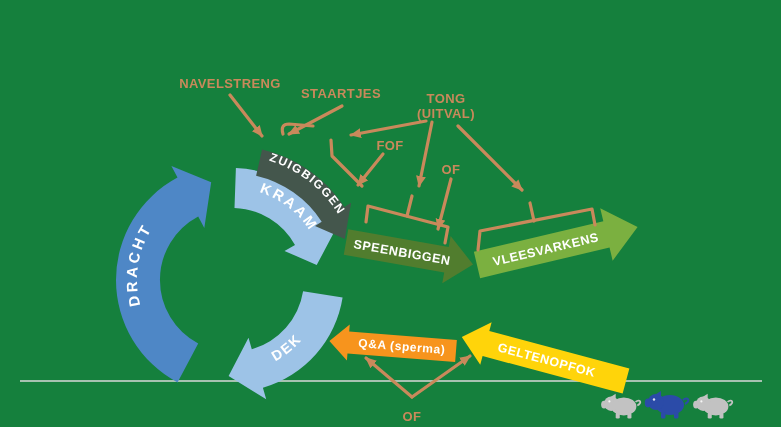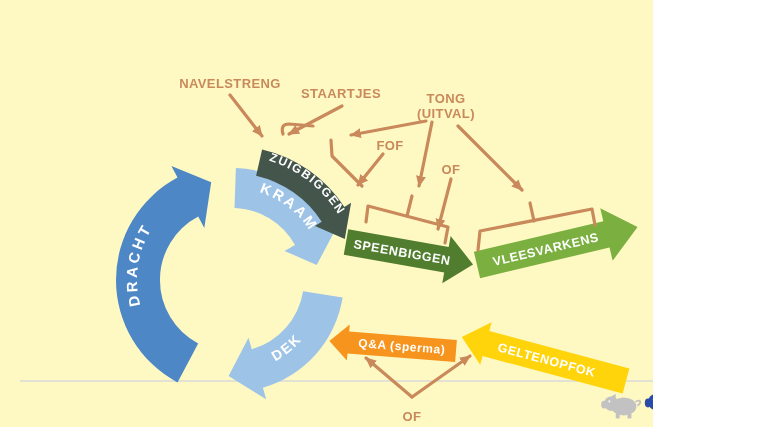--- a/index.html
+++ b/index.html
@@ -1,16 +1,16 @@
 <!DOCTYPE html>
 <html><head>
 <meta charset="utf-8">
 <style>
   html,body{margin:0;padding:0;background:#ffffff;}
-  .stage{position:relative;width:653px;height:427px;background:#fef9c3;overflow:hidden;
+  .stage{position:relative;width:781px;height:427px;background:#15803d;overflow:hidden;
          font-family:"Liberation Sans",sans-serif;}
   svg{display:block;}
   text{font-family:"Liberation Sans",sans-serif;}
   .ann-label{font-size:13px;font-weight:bold;letter-spacing:.4px;text-anchor:middle;}
   .arc-label{font-weight:bold;fill:#ffffff;}
   .lbl-dracht{font-size:15px;letter-spacing:3px;}
   .lbl-kraam{font-size:14.5px;letter-spacing:2.5px;}
   .lbl-dek{font-size:14px;letter-spacing:2px;}
   .lbl-zuig{font-size:12px;letter-spacing:1.5px;}
   .flow-label{font-size:12.5px;font-weight:bold;fill:#ffffff;letter-spacing:.6px;}

